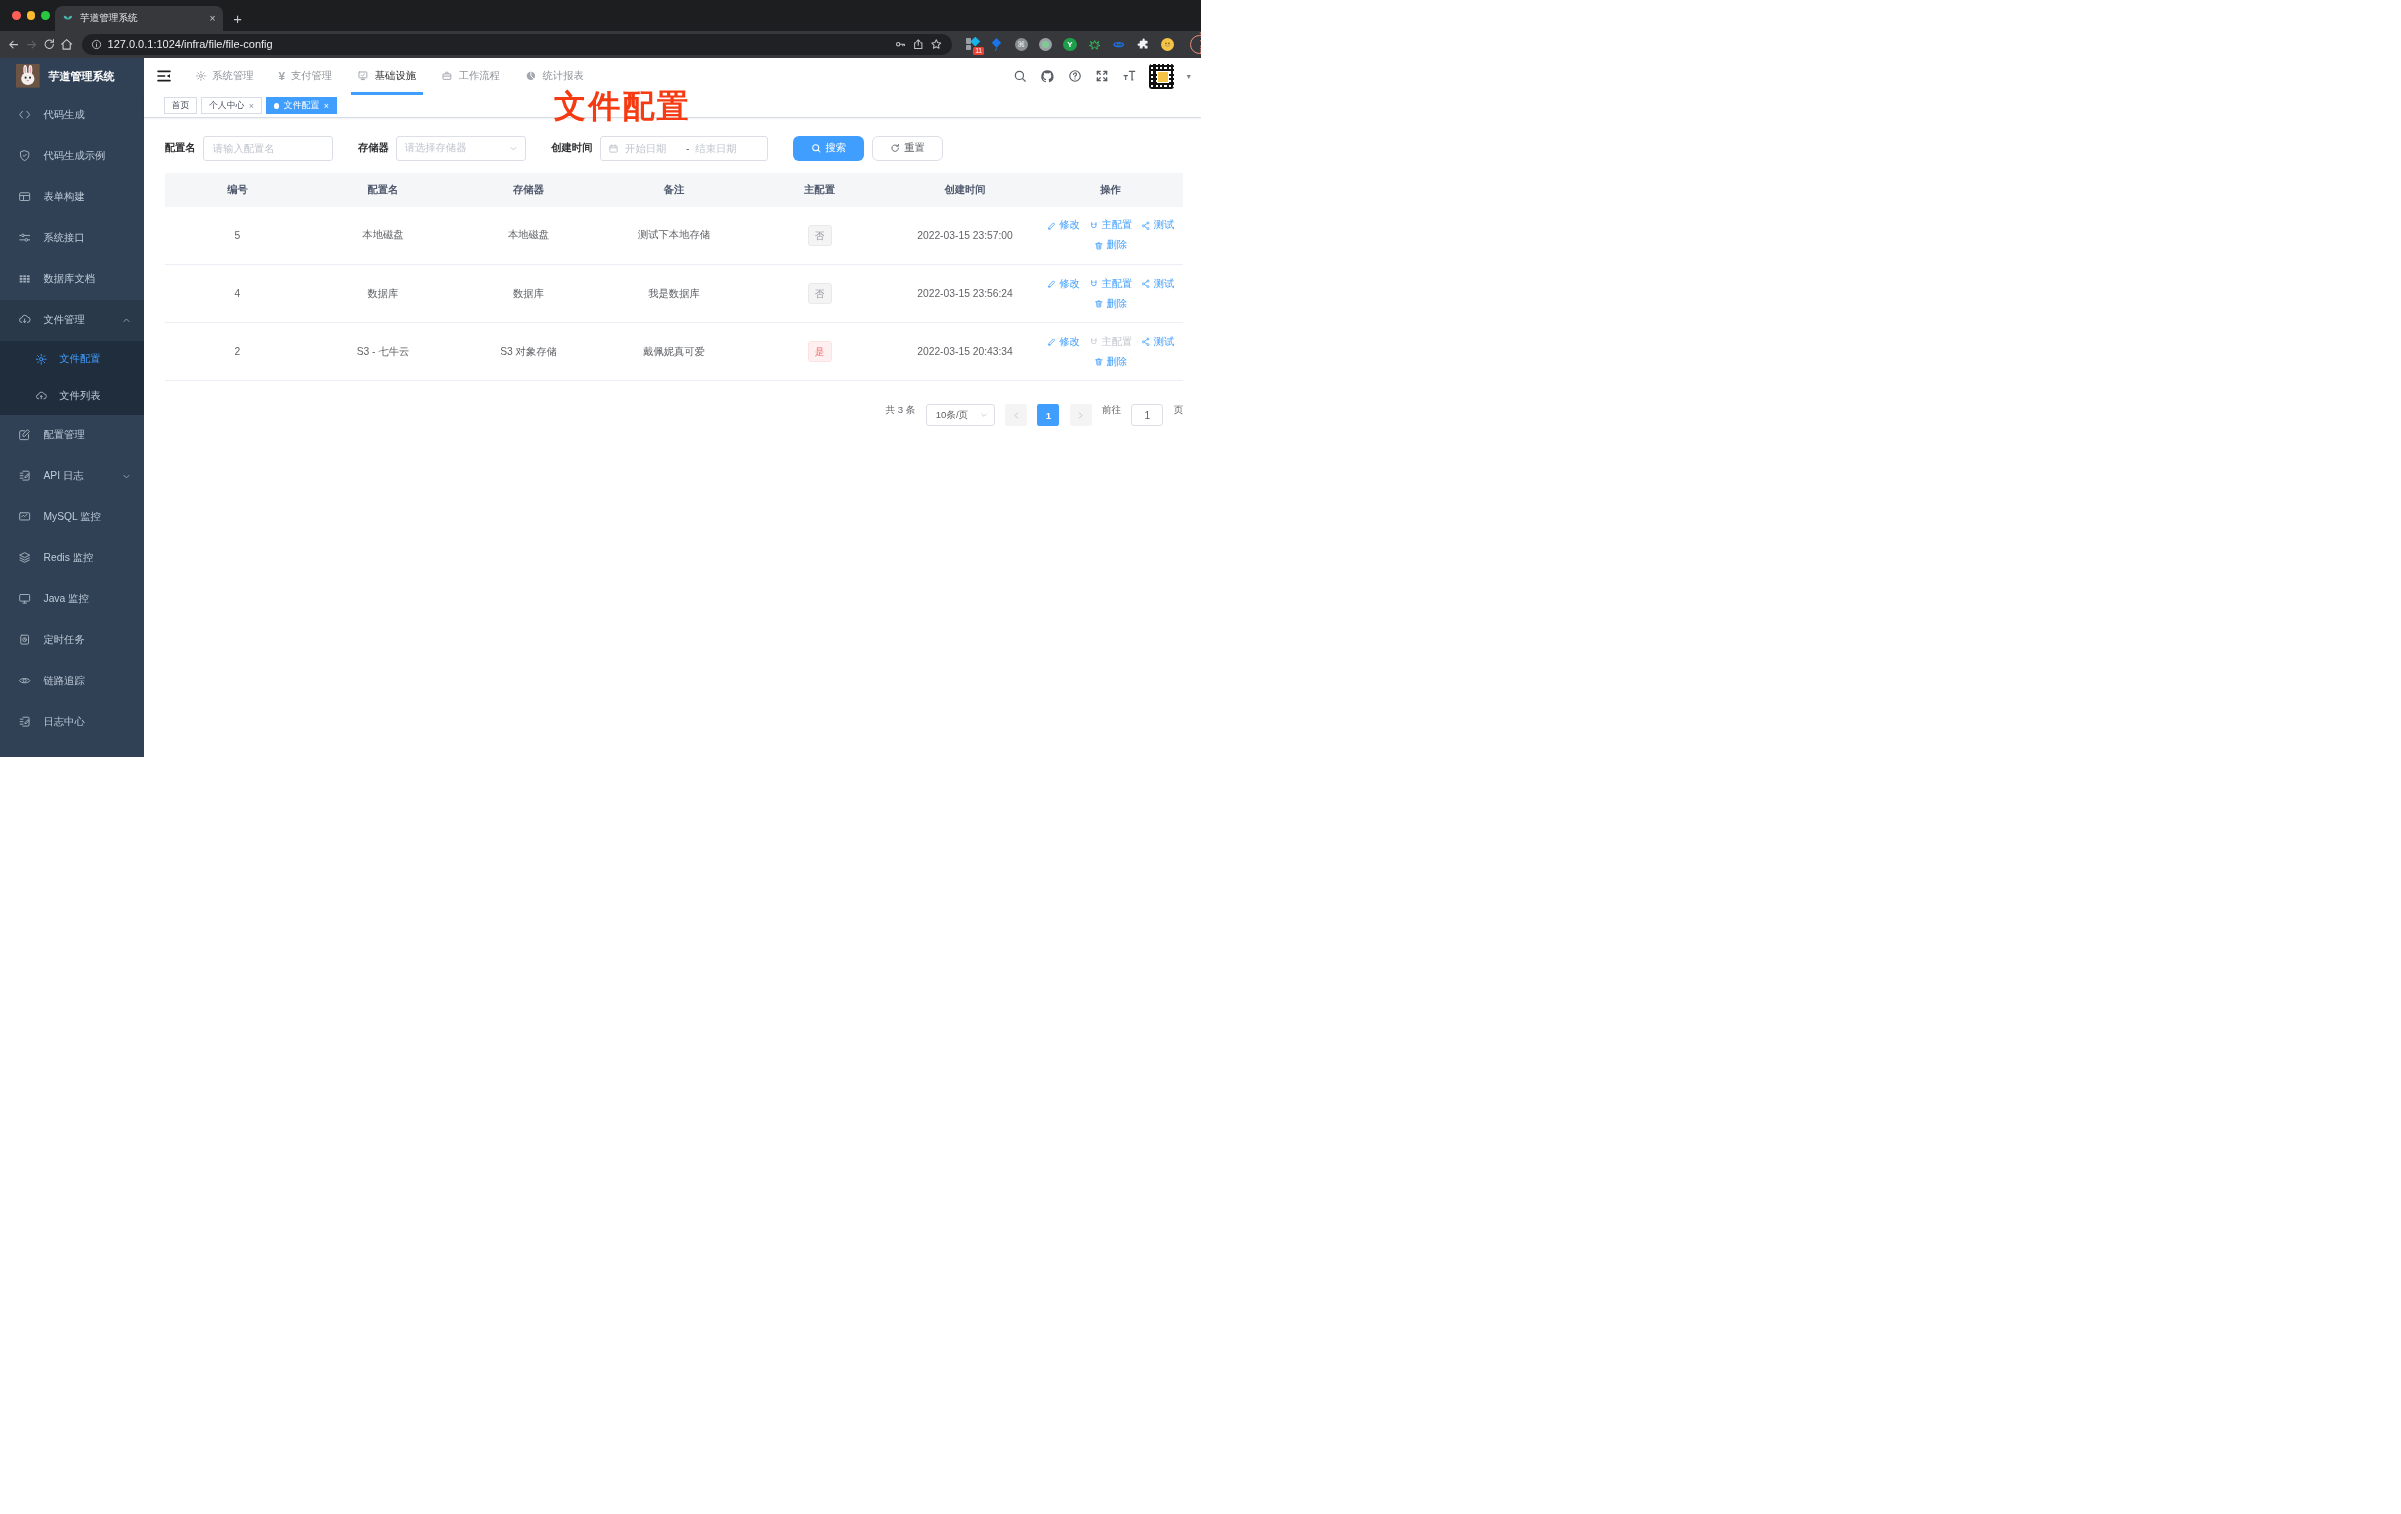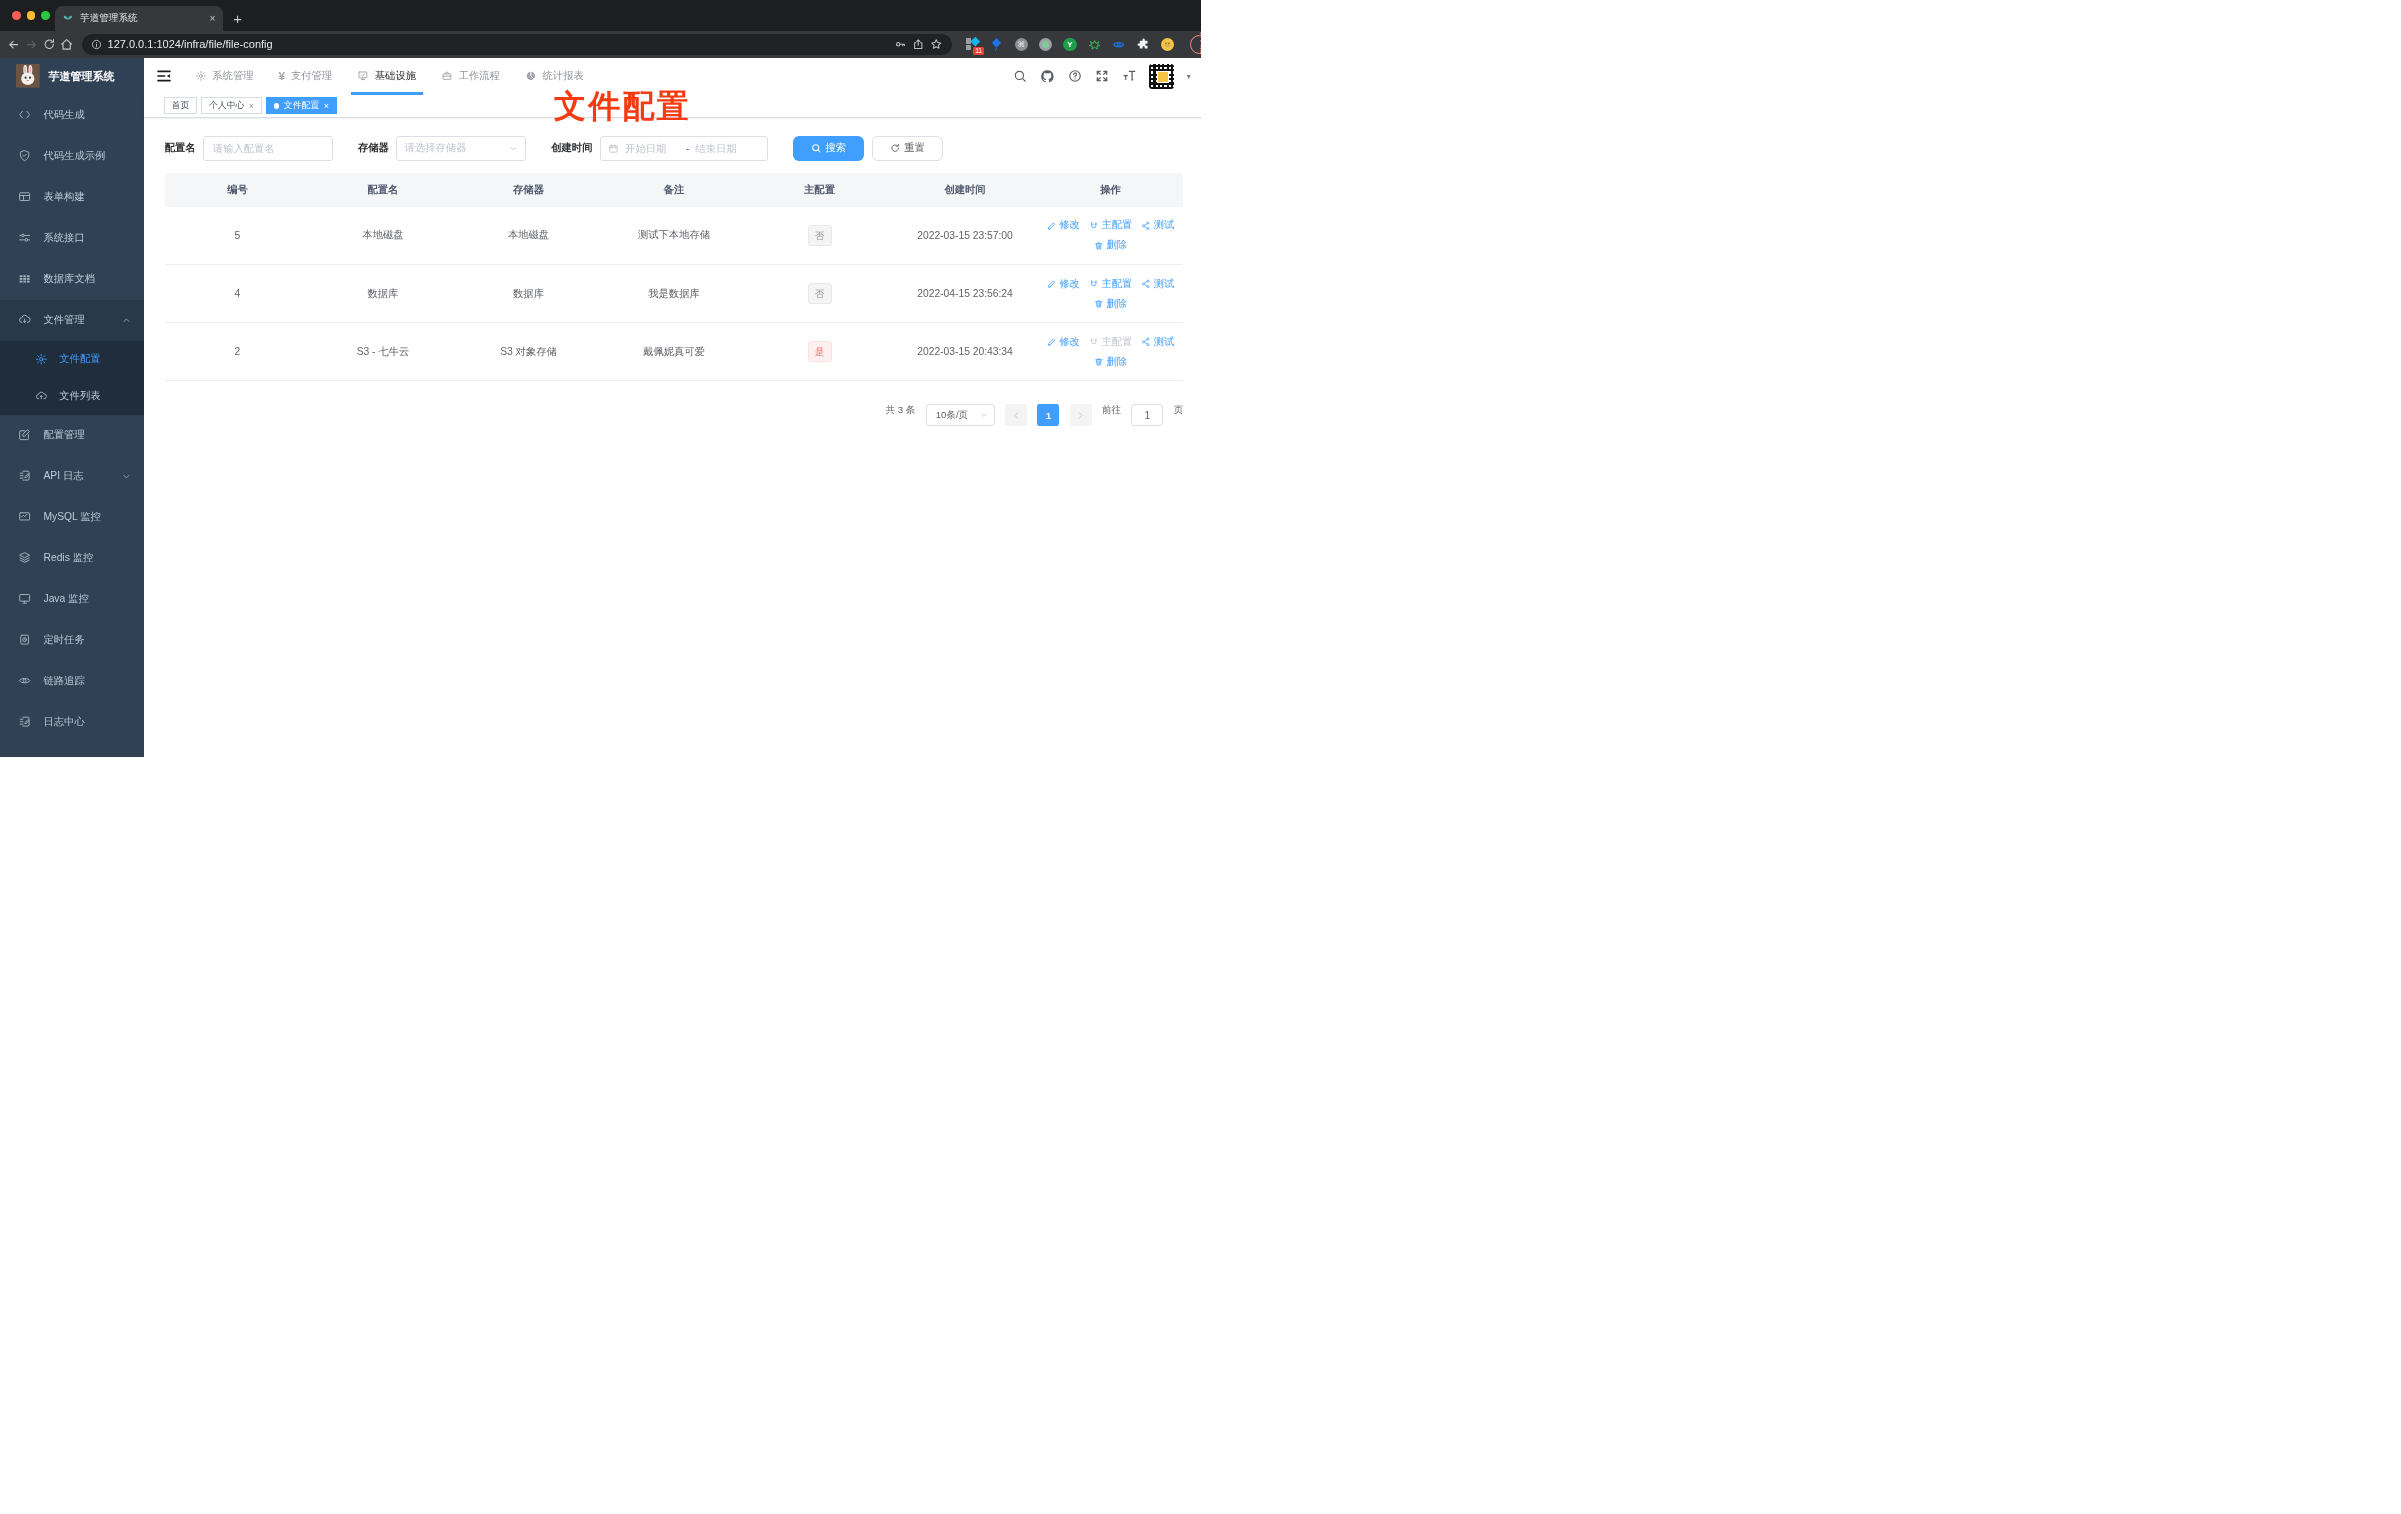--- a/index.html
+++ b/index.html
@@ -612,21 +612,21 @@
                 </div>
               </div>
             </td>
           </tr>
           <tr>
             <td>4</td>
             <td>数据库</td>
             <td>数据库</td>
             <td>我是数据库</td>
             <td><span class="eltag info">否</span></td>
-            <td>2022-04-15 23:56:24</td>
+            <td>2022-03-15 23:56:24</td>
             <td>
               <div class="acts">
                 <div class="actrow">
                   <span class="alink">
                       <svg width="9.6" height="9.6" viewBox="0 0 24 24" fill="none" stroke="currentColor" stroke-width="2" stroke-linejoin="round">
                         <path d="M4 20l1.2-4.4L16 4.8l3.2 3.2L8.4 18.8z"></path>
                         <path d="M4 20h4" stroke-linecap="round"></path>
                       </svg>
                       <span>修改</span>
                     </span>

